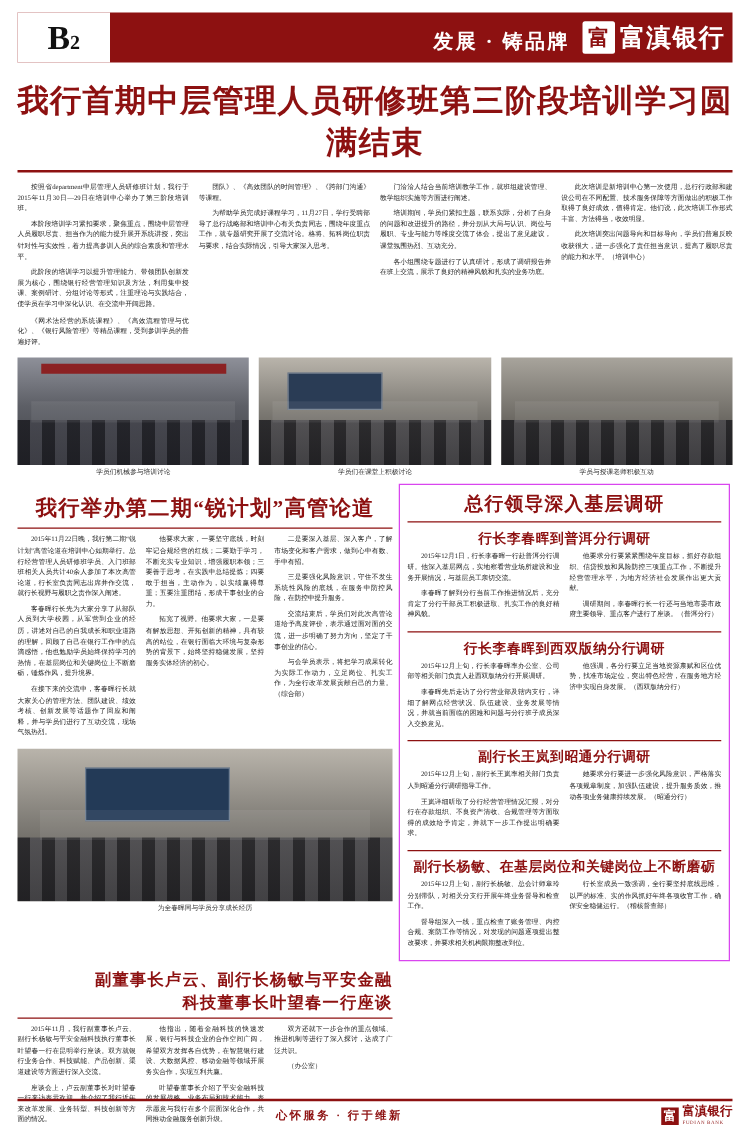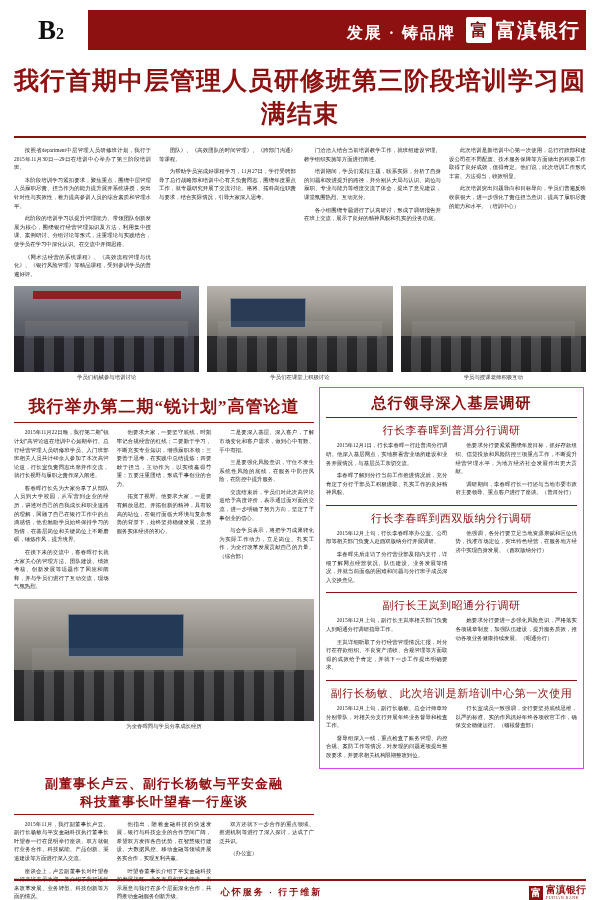--- a/index.html
+++ b/index.html
@@ -82,21 +82,21 @@
   .sect-title.sm{font-size:13px;margin:6px 0 3px;}
   .hr-thin{height:1px;background:#8d1111;margin:3px 0 5px;}
 
   
   .panel{border:1px solid #d946ef;padding:5px 6px 4px;}
   .panel-head{
     text-align:center;color:#8d1111;font-weight:bold;font-size:15px;
     letter-spacing:1px;margin:1px 0 4px;
   }
   .sub-head{
-    text-align:center;color:#8d1111;font-weight:normal;font-size:11px;
+    text-align:center;color:#8d1111;font-weight:bold;font-size:11px;
     margin:5px 0 3px;letter-spacing:.5px;
   }
   .sep{height:1px;background:#8d1111;margin:4px 0;}
 
   
   .footer{
     position:absolute;left:14px;right:14px;bottom:10px;
     border-top:2px solid #8d1111;padding-top:4px;
     display:flex;align-items:center;justify-content:center;
   }
@@ -240,36 +240,36 @@
           <div class="col">
             <p class="body">2015年12月上旬，副行长王岚率相关部门负责人到昭通分行调研指导工作。</p>
             <p class="body">王岚详细听取了分行经营管理情况汇报，对分行在存款组织、不良资产清收、合规管理等方面取得的成效给予肯定，并就下一步工作提出明确要求。</p>
           </div>
           <div class="col">
             <p class="body">她要求分行要进一步强化风险意识，严格落实各项规章制度，加强队伍建设，提升服务质效，推动各项业务健康持续发展。（昭通分行）</p>
           </div>
         </div>
         <div class="sep"></div>
 
-        <div class="sub-head">副行长杨敏、此次培训是新培训中心第一次使用</div>
+        <div class="sub-head">副行长杨敏、在基层岗位和关键岗位上不断磨砺</div>
         <div class="cols">
           <div class="col">
             <p class="body">2015年12月上旬，副行长杨敏、总会计师章玲分别带队，对相关分支行开展年终业务督导和检查工作。</p>
             <p class="body">督导组深入一线，重点检查了账务管理、内控合规、案防工作等情况，对发现的问题逐项提出整改要求，并要求相关机构限期整改到位。</p>
           </div>
           <div class="col">
             <p class="body">行长室成员一致强调，全行要坚持底线思维，以严的标准、实的作风抓好年终各项收官工作，确保安全稳健运行。（稽核督查部）</p>
           </div>
         </div>
       </div>
     </div>
   </div>
 
   <div style="width:300px;margin-top:6px">
-    <div class="sect-title sm" style="text-align:center;line-height:18px">
+    <div class="sect-title sm" style="text-align:right;line-height:18px">
       <span>副董事长卢云、副行长杨敏与平安金融</span><br>
       <span>科技董事长叶望春一行座谈</span>
     </div>
     <div class="hr-thin"></div>
     <div class="cols">
       <div class="col">
         <p class="body">2015年11月，我行副董事长卢云、副行长杨敏与平安金融科技执行董事长叶望春一行在昆明举行座谈。双方就银行业务合作、科技赋能、产品创新、渠道建设等方面进行深入交流。</p>
         <p class="body">座谈会上，卢云副董事长对叶望春一行来访表示欢迎，并介绍了我行近年来改革发展、业务转型、科技创新等方面的情况。</p>
       </div>
       <div class="col">

